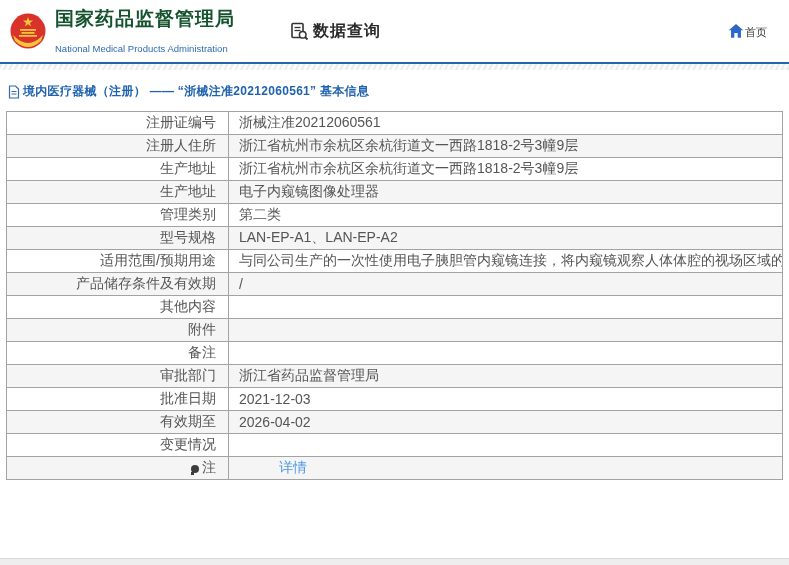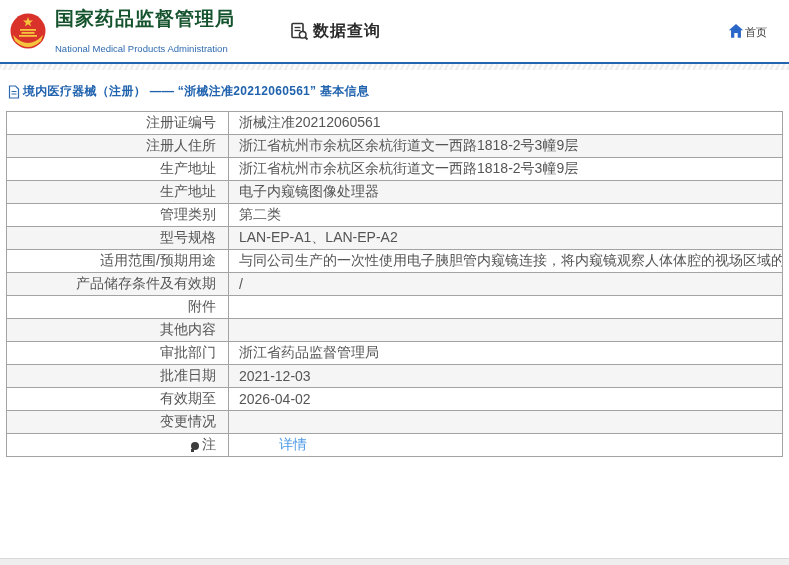--- a/index.html
+++ b/index.html
@@ -126,25 +126,29 @@
         </tr>
         <tr>
           <td class="label-cell">适用范围/预期用途</td>
           <td class="value-cell">与同公司生产的一次性使用电子胰胆管内窥镜连接，将内窥镜观察人体体腔的视场区域的图像转换、处理并传输至PC或平板。</td>
         </tr>
         <tr>
           <td class="label-cell">产品储存条件及有效期</td>
           <td class="value-cell">/</td>
         </tr>
         <tr>
+          <td class="label-cell">其他内容</td>
+          <td class="value-cell"></td>
+        </tr>
+        <tr>
           <td class="label-cell">附件</td>
           <td class="value-cell"></td>
         </tr>
         <tr>
-          <td class="label-cell">其他内容</td>
+          <td class="label-cell">备注</td>
           <td class="value-cell"></td>
         </tr>
         <tr>
           <td class="label-cell">审批部门</td>
           <td class="value-cell">浙江省药品监督管理局</td>
         </tr>
         <tr>
           <td class="label-cell">批准日期</td>
           <td class="value-cell">2021-12-03</td>
         </tr>

